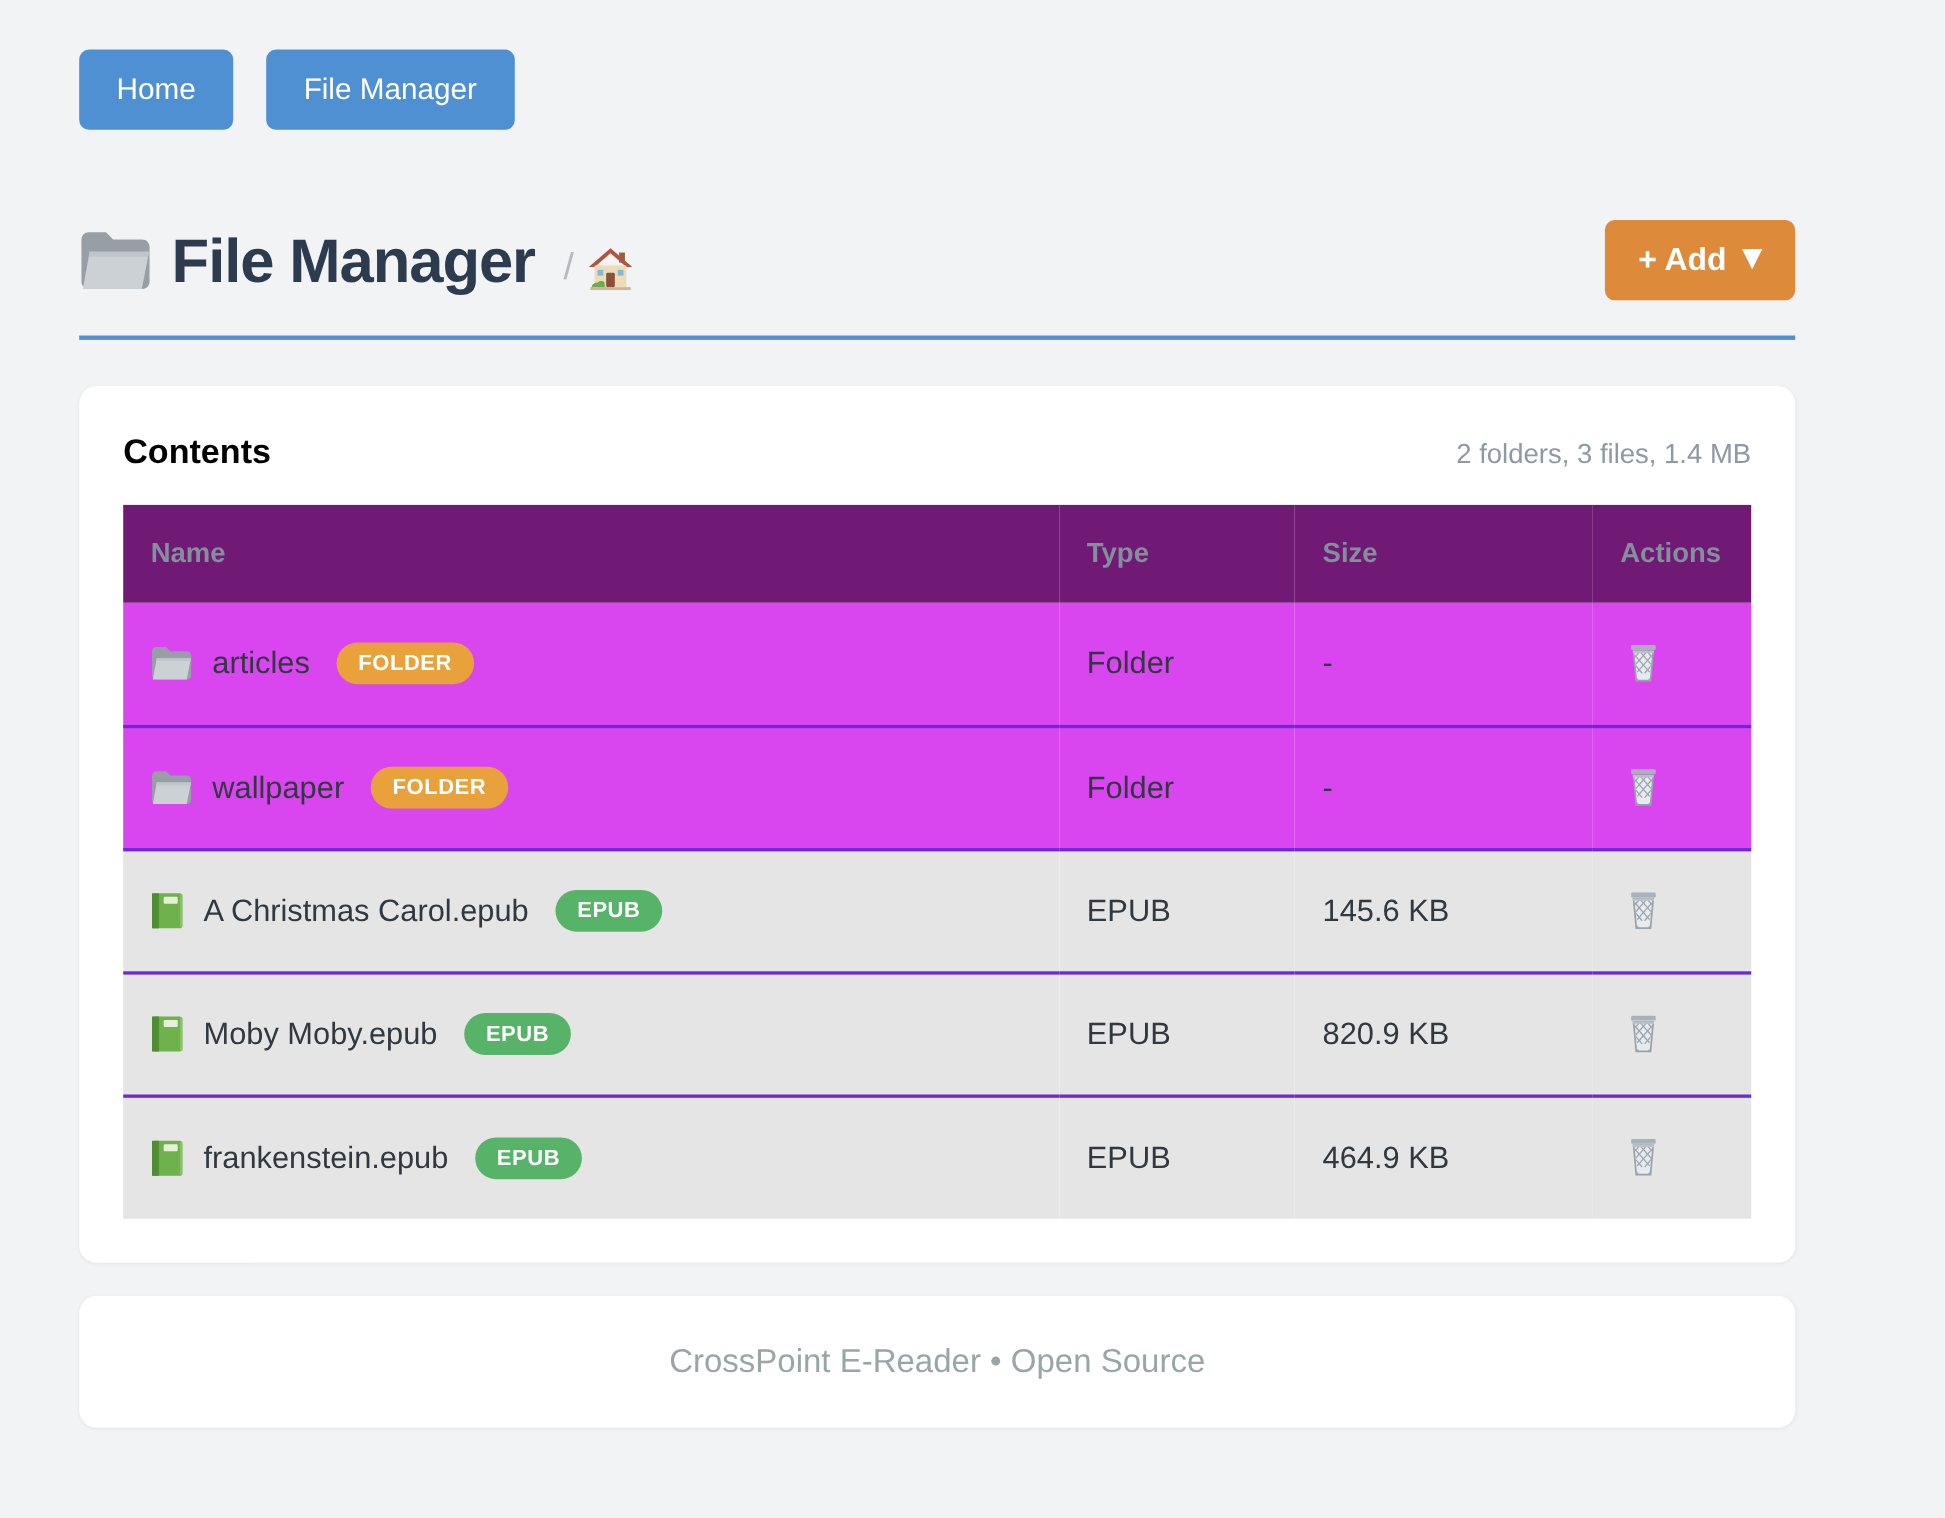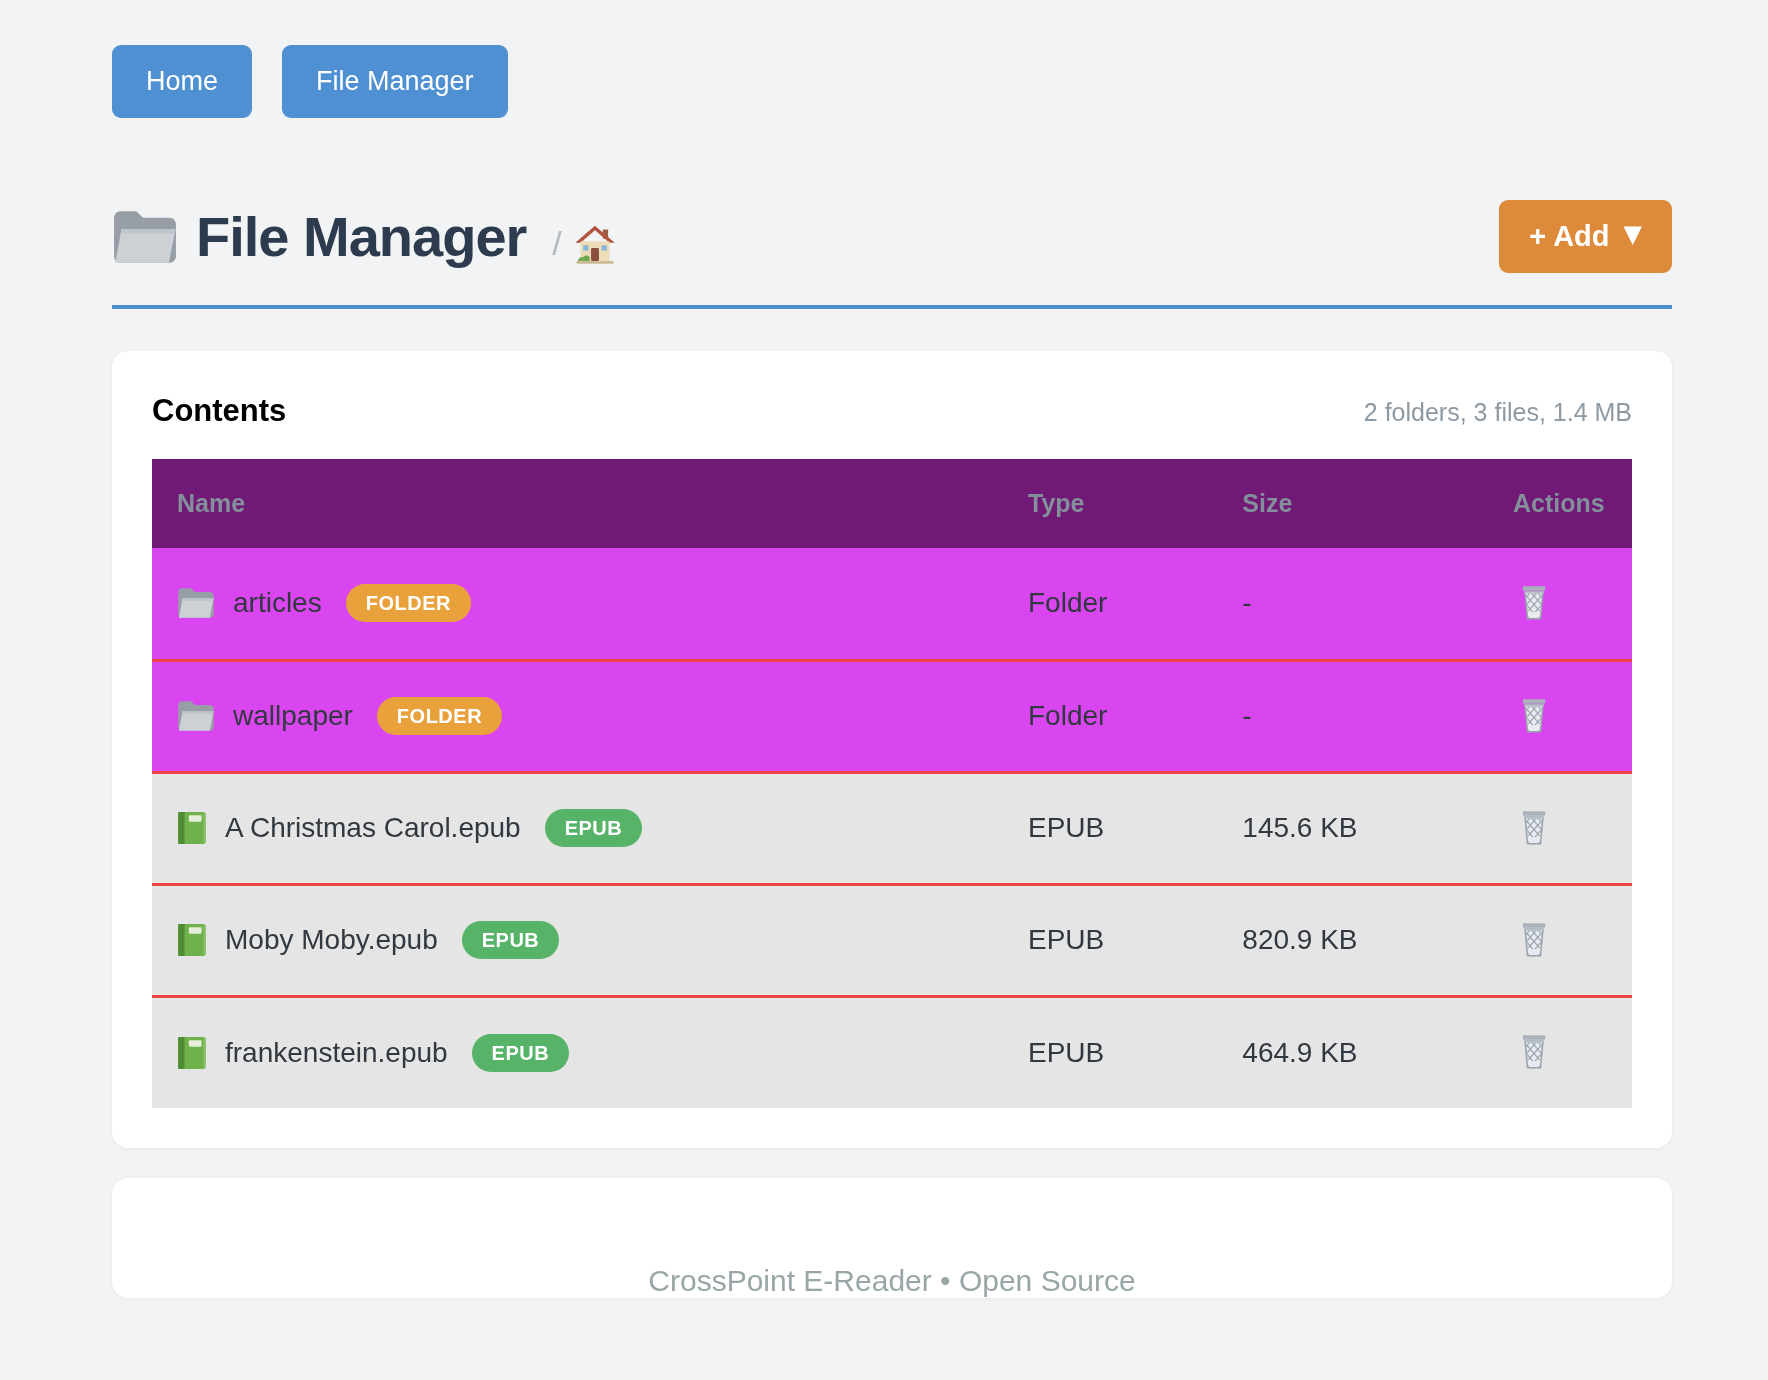--- a/index.html
+++ b/index.html
@@ -3,21 +3,21 @@
 <meta charset="utf-8">
 <style>
   * { margin: 0; padding: 0; box-sizing: border-box; }
   html, body { width: 1768px; height: 1380px; }
   body {
     background: #f2f3f4;
     font-family: "Liberation Sans", "DejaVu Sans", sans-serif;
     color: #31383f;
     overflow: hidden;
   }
-  .container { width: 1600px; margin-left: 72px; padding-left: 40px; }
+  .container { width: 1600px; margin-left: 32px; padding-left: 40px; }
 
   
   .topnav { padding-top: 45px; display: flex; gap: 30px; }
   .nav-btn {
     background: #4e90d2; color: #ffffff; border: none; cursor: pointer;
     font-family: inherit; font-size: 27px; line-height: 1;
     padding: 23px 34px; border-radius: 9px;
   }
 
   
@@ -49,21 +49,21 @@
   .card-summary { margin-left: auto; font-size: 25px; color: #8d99a3; }
 
   table.files { width: 100%; border-collapse: collapse; margin-top: 30px; }
   table.files th {
     background: #701a75; text-align: left; font-size: 25px; font-weight: bold;
     color: #83909c; padding: 30px 10px 30px 25px;
   }
   table.files td { font-size: 28px; padding: 0 10px 0 25px; height: 112px; }
   tr.row-folder td { background: #d946ef; }
   tr.row-epub td { background: #e5e5e5; }
-  tbody tr + tr td { border-top: 3px solid #ef4444; }
+  tbody tr + tr td { border-top: 3px solid #6d28d9; }
 
   .col-name { width: 875px; }
   .col-type { width: 220px; }
   .col-size { width: 280px; }
   .col-actions { width: 145px; }
 
   .name-cell-inner { display: flex; align-items: center; gap: 18px; }
   .file-icon svg { display: block; }
   .file-name { color: #31383f; cursor: pointer; }
   .badge {
@@ -72,21 +72,21 @@
   }
   .badge-folder { background: #e9a23b; }
   .badge-epub { background: #57b368; }
 
   .delete-btn { background: transparent; border: none; cursor: pointer; padding: 4px; }
   .delete-btn svg { display: block; }
 
   
   .footer-card {
     background: #ffffff; border-radius: 16px; margin-top: 30px; height: 120px;
-    display: flex; align-items: flex-end; justify-content: center;
+    display: flex; align-items: center; justify-content: center;
     box-shadow: 0 1px 4px rgba(0,0,0,0.06);
   }
   .footer-text { color: #98a6a7; font-size: 30px; }
 </style>
 </head>
 <body>
 
 <div class="container">
 
   <div class="topnav">

